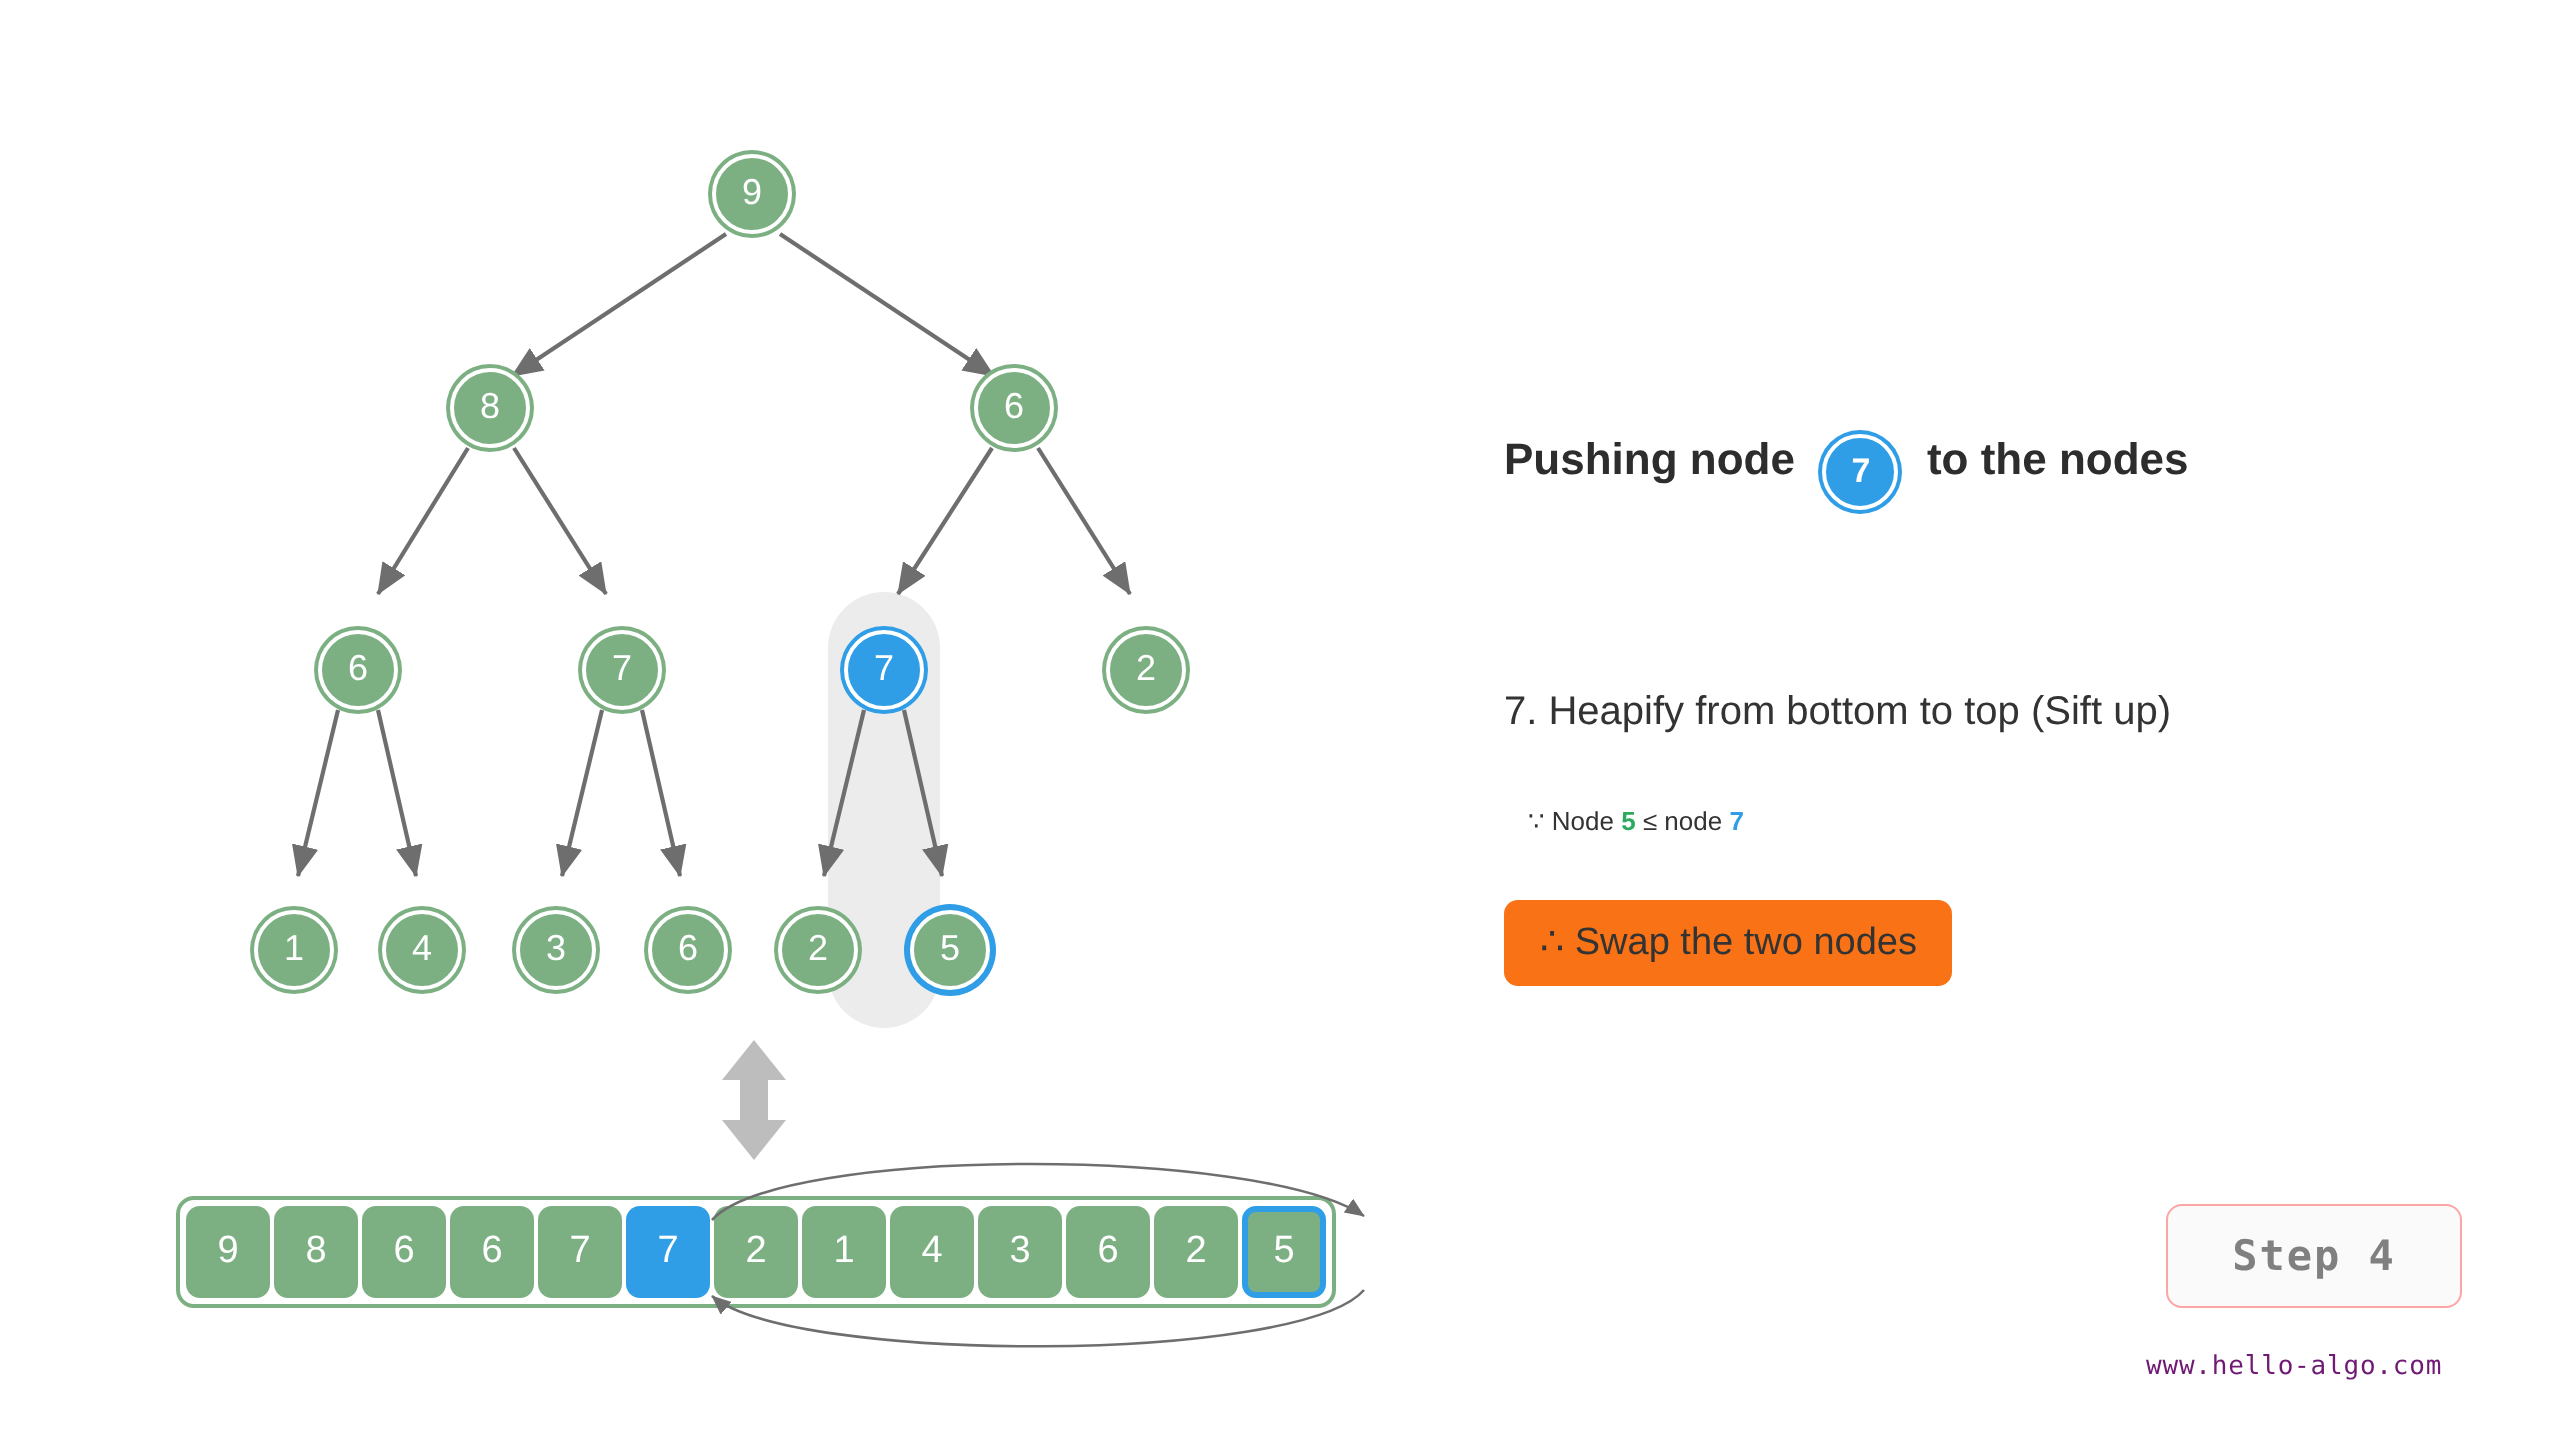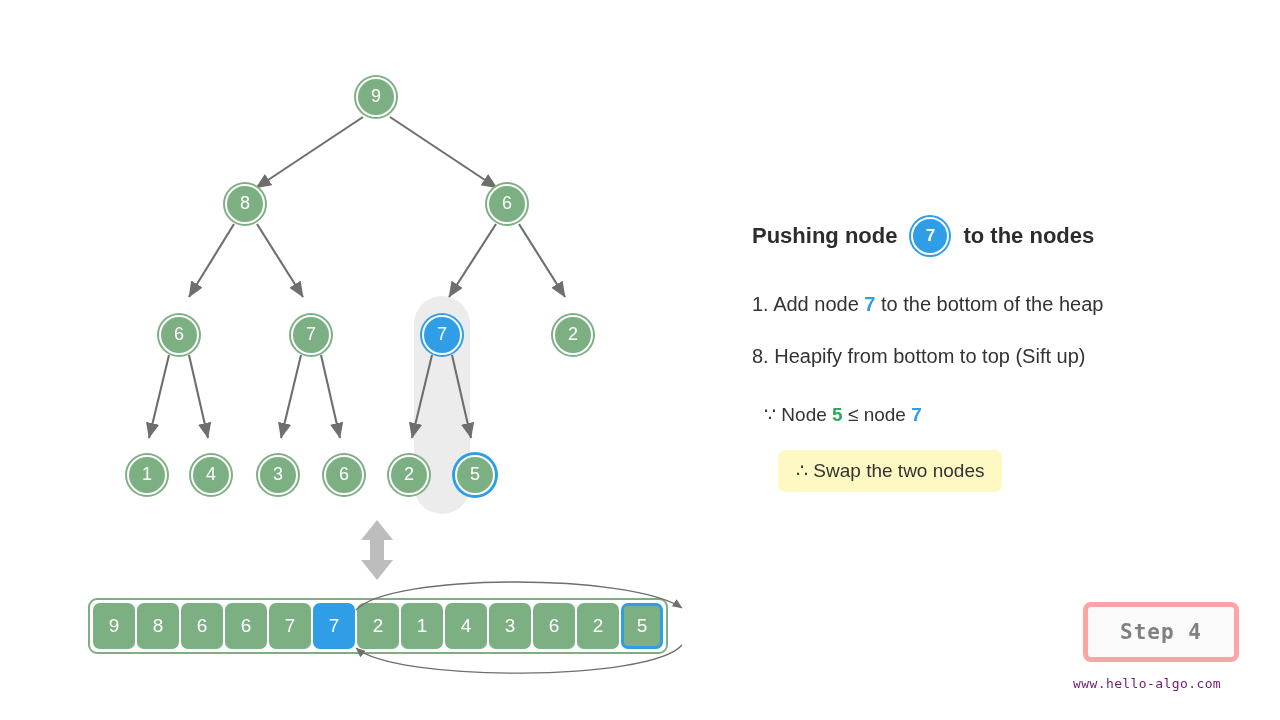--- a/index.html
+++ b/index.html
@@ -79,52 +79,52 @@
   .cell.blue{background:#2f9ee6;}
   .cell.green-bluebrd{background:#7cb083;border:3px solid #2f9ee6;}
 
   #arc-svg{position:absolute;left:60px;top:570px;width:700px;height:110px;pointer-events:none;}
 
   
   #panel{position:absolute;left:752px;top:0;width:528px;height:720px;}
   #title{
     position:absolute;left:0;top:217px;
     font-size:22px;font-weight:bold;color:#2d2d2d;
-    display:flex;align-items:center;white-space:nowrap;
+    display:flex;white-space:nowrap;
   }
   .badge-circle{
     display:inline-flex;align-items:center;justify-content:center;
     width:34px;height:34px;border-radius:50%;
     background:#2f9ee6;border:2px solid #ffffff;
     box-shadow:0 0 0 2px #2f9ee6;
     color:#ffffff;font-size:17px;font-weight:bold;
     margin:0 14px;
     position:relative;top:0px;
   }
   .step-line{
     position:absolute;left:0;
     font-size:20px;color:#333333;white-space:nowrap;
   }
   #step1{top:293px;}
   #step2{top:345px;}
-  #reason{top:403px;left:12px;font-size:19px;}
+  #reason{top:403px;left:12px;font-size:13px;}
   .b{color:#2f9ee6;font-weight:bold;}
   .g{color:#2eaa5e;font-weight:bold;}
   #conclusion{
     position:absolute;left:0;top:450px;
-    background:#fef9c3;border-radius:7px;
+    background:#f97316;border-radius:7px;
     padding:9px 18px 10px 18px;
-    font-size:19px;color:#333333;white-space:nowrap;margin-left:26px;
+    font-size:19px;color:#333333;white-space:nowrap;
   }
 
   
   #step-badge{
     position:absolute;left:1083px;top:602px;
     width:146px;height:50px;
-    border:5px solid #fca5a5;border-radius:8px;
+    border:1px solid #fca5a5;border-radius:8px;
     background:#fafafa;
     display:flex;align-items:center;justify-content:center;
     color:#808080;font-size:21px;font-weight:bold;
     font-family:"DejaVu Sans Mono", monospace;
     letter-spacing:1px;
   }
   #watermark{
     position:absolute;left:1073px;top:676px;
     color:#701a75;font-size:13px;
     font-family:"DejaVu Sans Mono", monospace;
@@ -235,25 +235,22 @@
   </svg>
 
   <div id="panel">
 
     <div id="title">
       <span>Pushing node</span>
       <span class="badge-circle">7</span>
       <span>to the nodes</span>
     </div>
 
-    <div class="step-line" id="step1">
-      <span>1. Add node </span><span class="b">7</span><span> to the bottom of the heap</span>
-    </div>
-
-    <div class="step-line" id="step2">8. Heapify from bottom to top (Sift up)</div>
+
+    <div class="step-line" id="step2">7. Heapify from bottom to top (Sift up)</div>
 
     <div class="step-line" id="reason">
       <span>∵</span><span> Node </span><span class="g">5</span><span> ≤ node </span><span class="b">7</span>
     </div>
 
     <div id="conclusion">
       <span>∴</span><span> Swap the two nodes</span>
     </div>
   </div>
 

